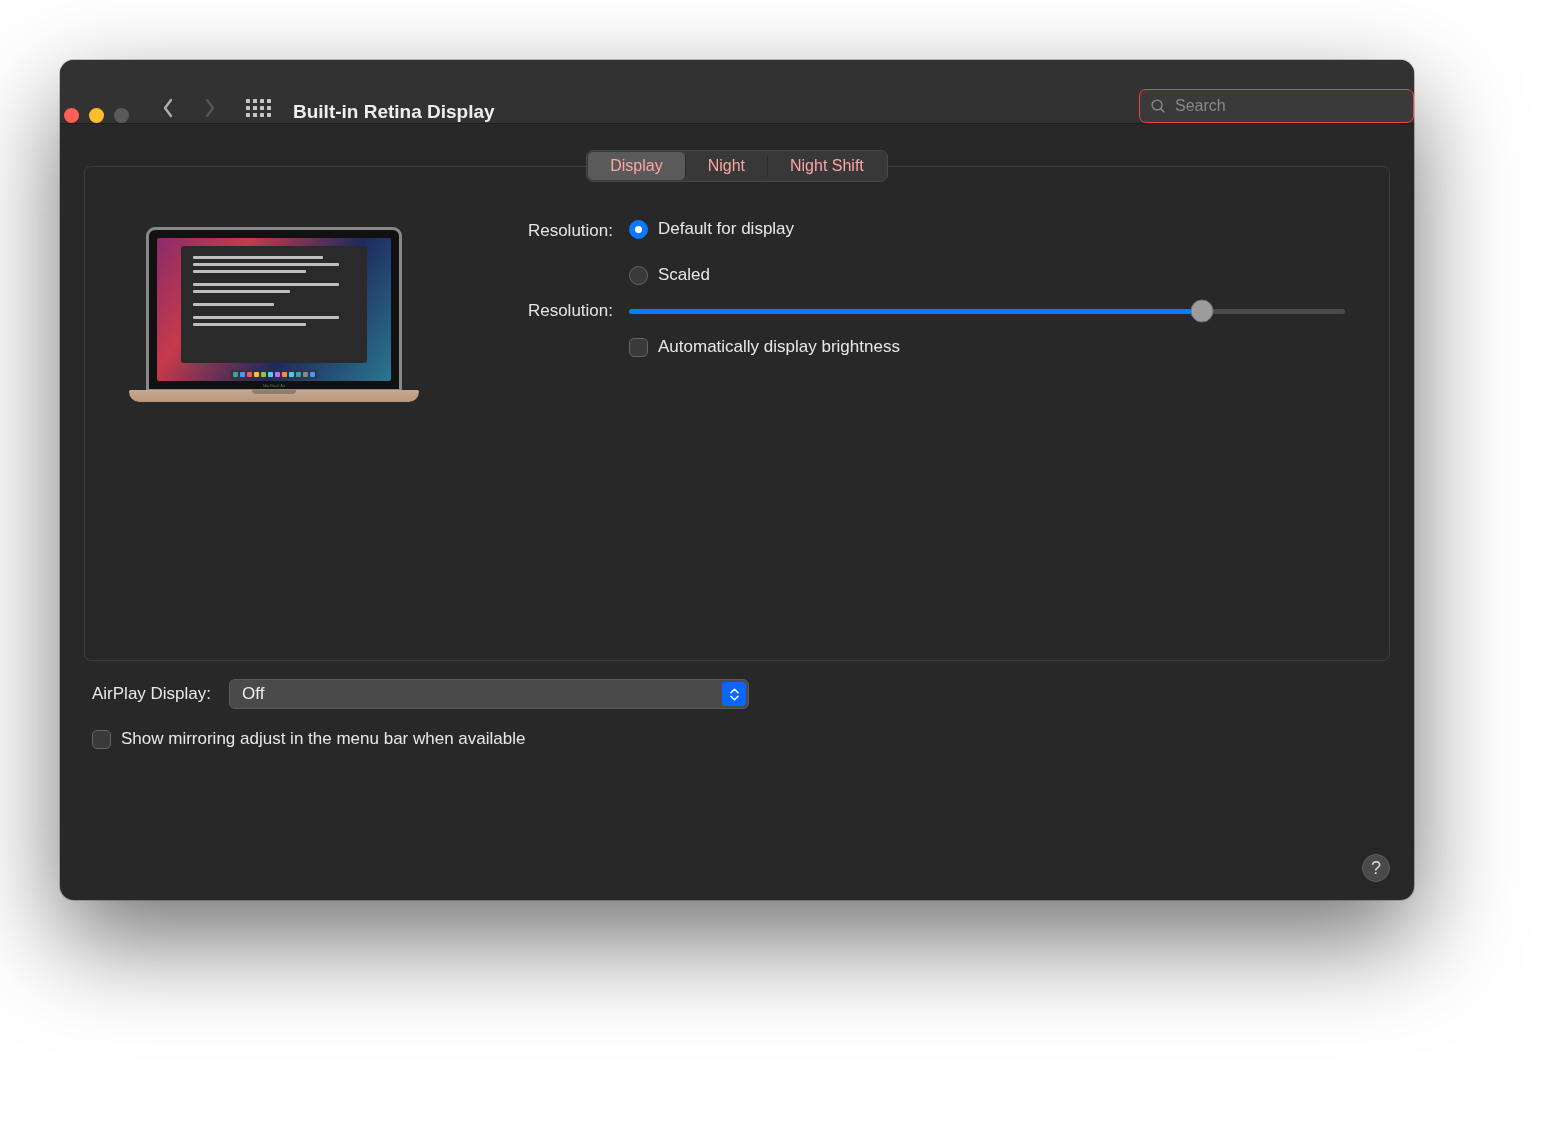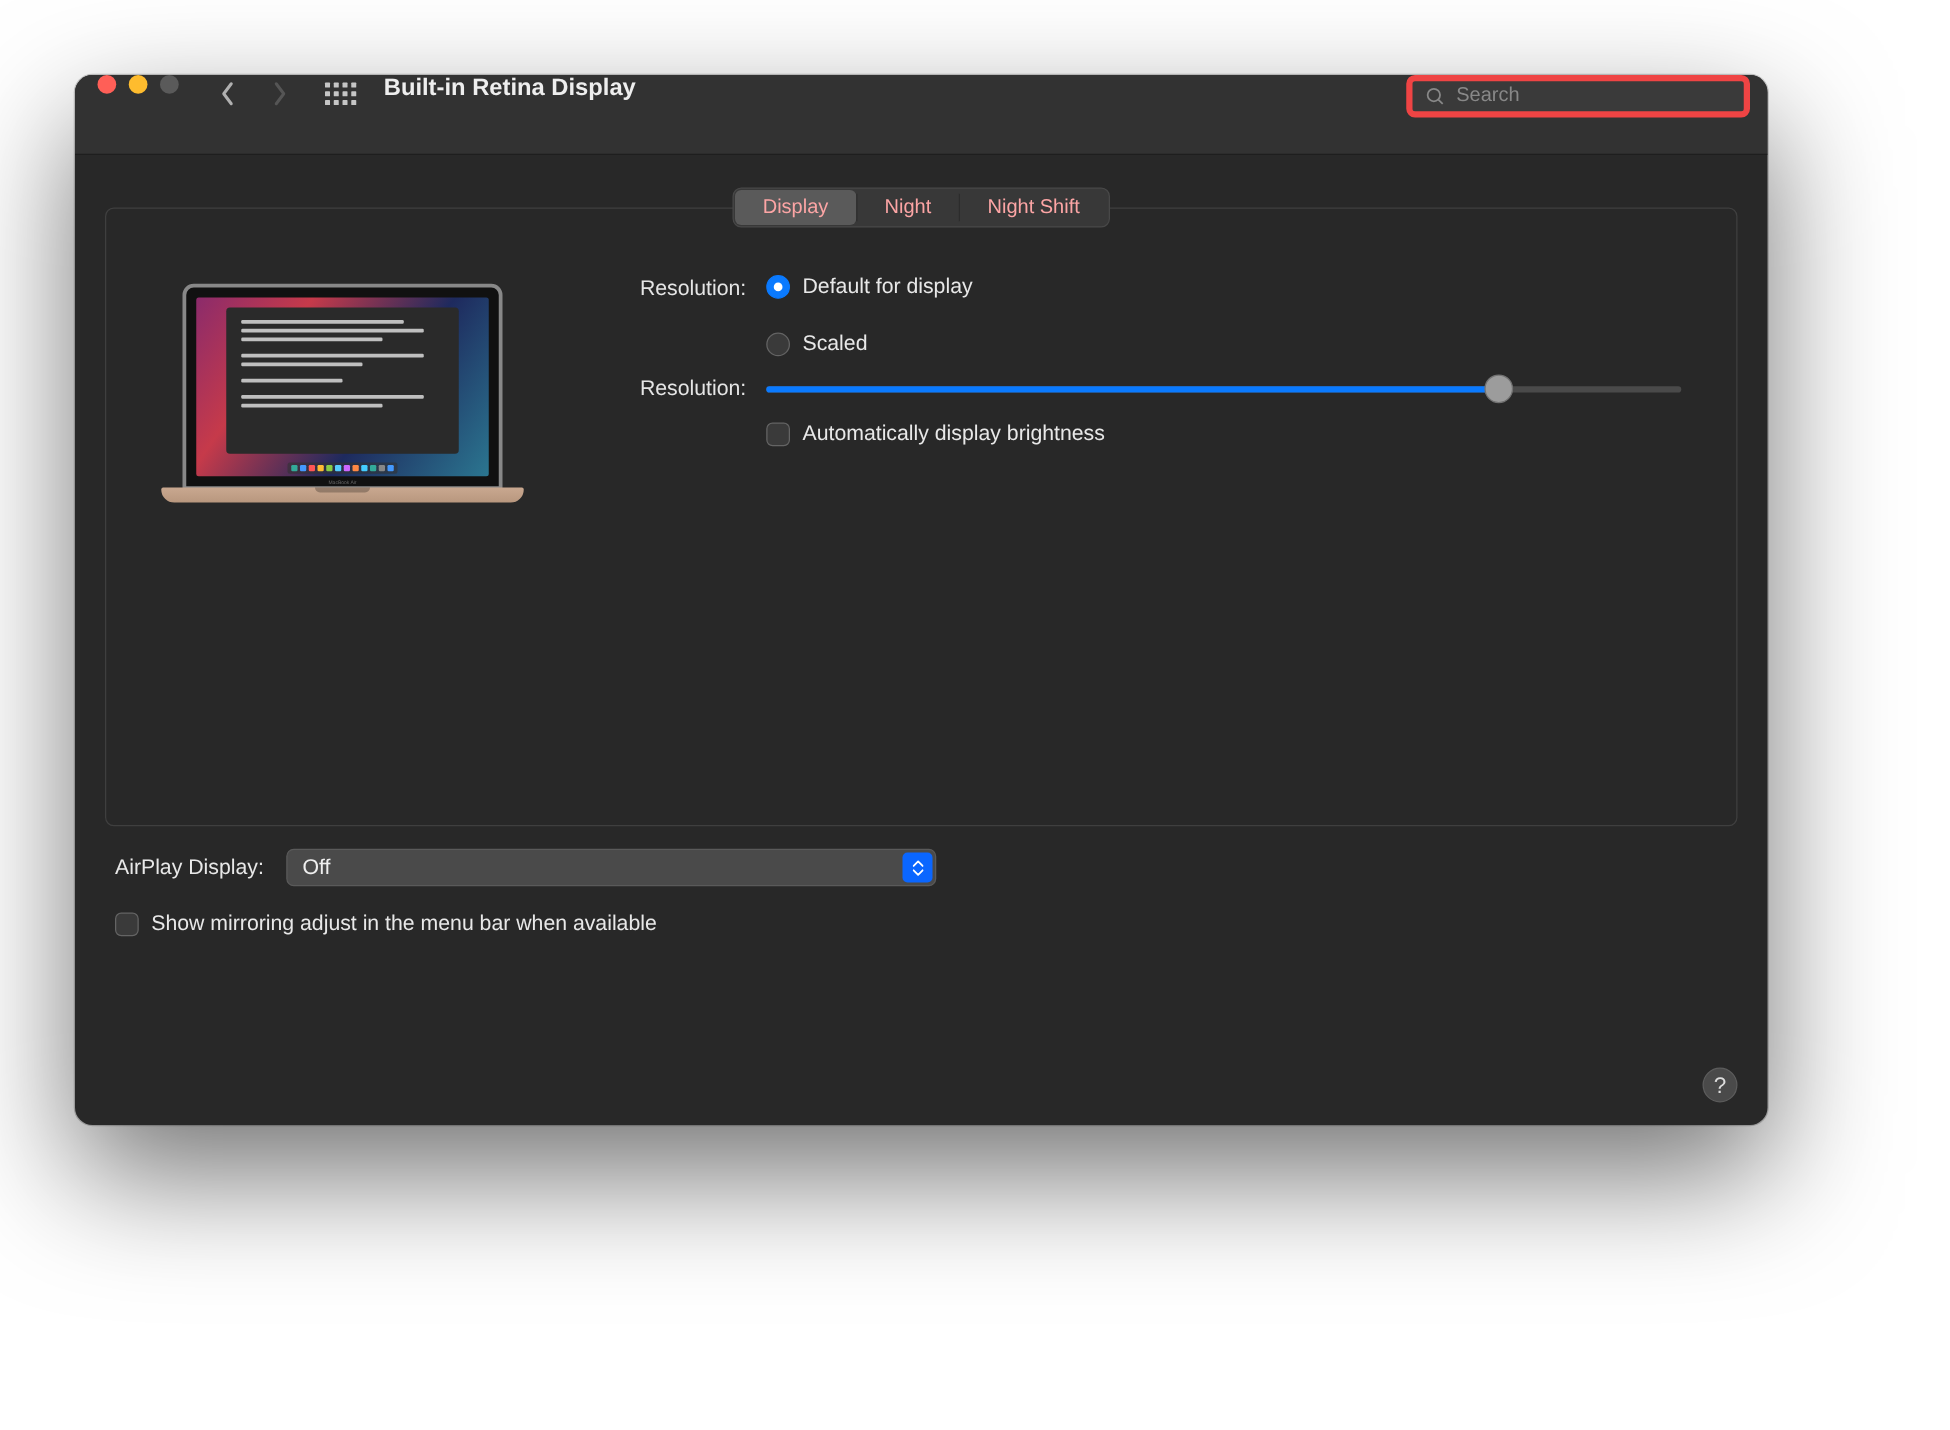--- a/index.html
+++ b/index.html
@@ -16,22 +16,22 @@
     background: #282828;
     border-radius: 14px;
     box-shadow: 0 40px 100px rgba(0,0,0,0.55), 0 0 0 1px rgba(0,0,0,0.2);
     overflow: hidden;
     position: relative;
     color: #e8e8e8;
   }
   .titlebar {
     height: 64px;
     display: flex;
-    align-items: flex-start;
-    padding: 0 14px;
+    align-items: flex-end;
+    padding: 0 0;
     background: #323232;
     border-bottom: 1px solid #1e1e1e;
     gap: 8px;
   }
   .traffic { display:flex; gap:10px; margin-right: 14px; margin-left:4px;}
   .tl { width:15px; height:15px; border-radius:50%; }
   .tl.red { background:#ff5f57; }
   .tl.yellow { background:#febc2e; }
   .tl.green { background:#5a5a5a; }
   .navbtn {
@@ -41,21 +41,21 @@
   }
   .navbtn.disabled { color:#555; }
   .navbtn svg { width:14px; height:20px; }
   .grid-btn { width:34px; height:30px; display:flex; align-items:center; justify-content:center; color:#c0c0c0; margin-left:6px; margin-right:10px;}
   .grid-icon { display:grid; grid-template-columns:repeat(4,4px); grid-template-rows:repeat(3,4px); gap:3px;}
   .grid-icon span { background:#c5c5c5; width:4px; height:4px; border-radius:0.5px;}
   .title { font-size:19px; font-weight:600; color:#eee; flex:1; }
   .search {
     width:275px; height:34px;
     background:#3a3a3a;
-    border:5px solid #ef4444;
+    border:1px solid #ef4444;
     border-radius:7px;
     display:flex; align-items:center;
     padding:0 10px;
     gap:8px;
     color:#888;
   }
   .search svg { width:17px; height:17px; fill:none; stroke:#888; stroke-width:2;}
   .search input {
     background:transparent; border:0; outline:0;
     color:#ddd; font-size:16px; flex:1;
@@ -87,21 +87,21 @@
   .tab-sep { width:1px; background:#2c2c2c; margin:3px 0;}
 
   .panel {
     border:1px solid #3f3f3f;
     border-radius:7px;
     height:495px;
     background:#282828;
     position:relative;
     padding: 52px 44px 20px 44px;
     display:flex;
-    gap: 28px;
+    gap: 44px;
   }
 
   .mac-preview {
     width: 290px;
     margin-top: 8px;
   }
   .mac-shell {
     position:relative;
     width:256px; margin:0 auto;
   }

